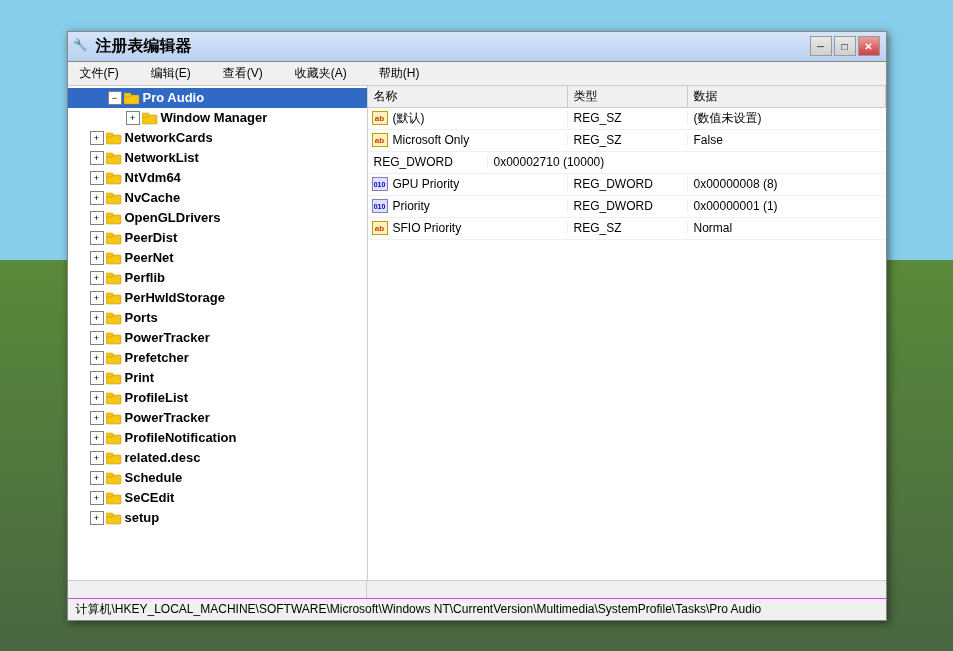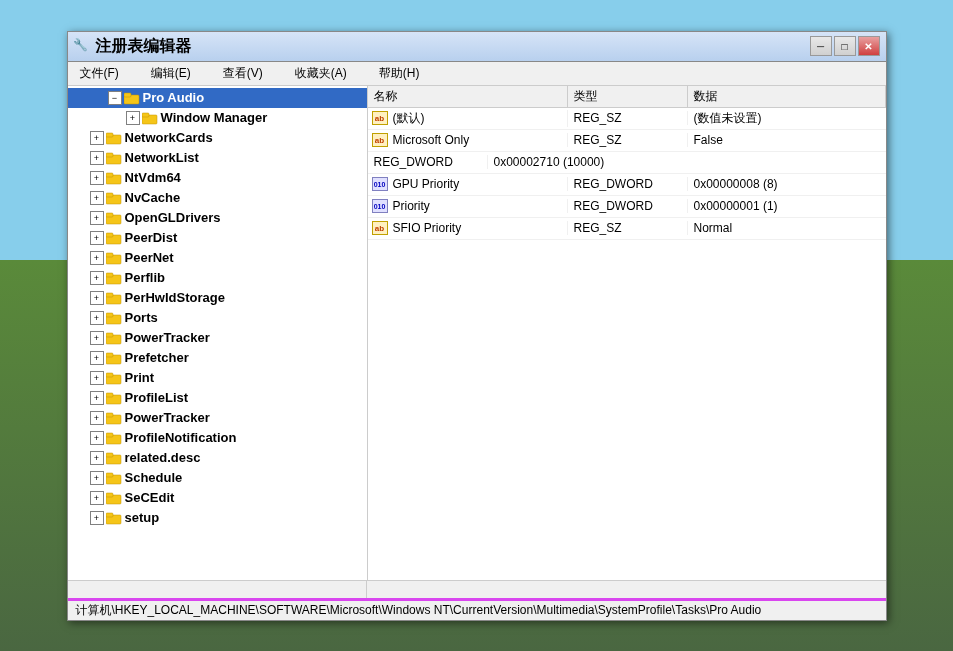--- a/index.html
+++ b/index.html
@@ -228,21 +228,21 @@
       font-weight: bold;
       color: #0000c0;
       text-align: center;
       line-height: 13px;
       flex-shrink: 0;
     }
     
     .status-bar {
       height: 22px;
       background: #f0f0f0;
-      border-top: 3px solid #d946ef;
+      border-top: 1px solid #d946ef;
       display: flex;
       align-items: center;
       padding: 0 8px;
       font-size: 12px;
       color: #000;
       overflow: hidden;
     }
     
     .tree-pane::-webkit-scrollbar,
     .values-pane::-webkit-scrollbar {

